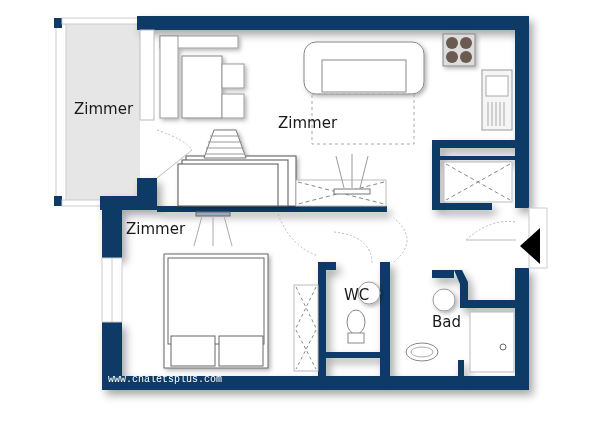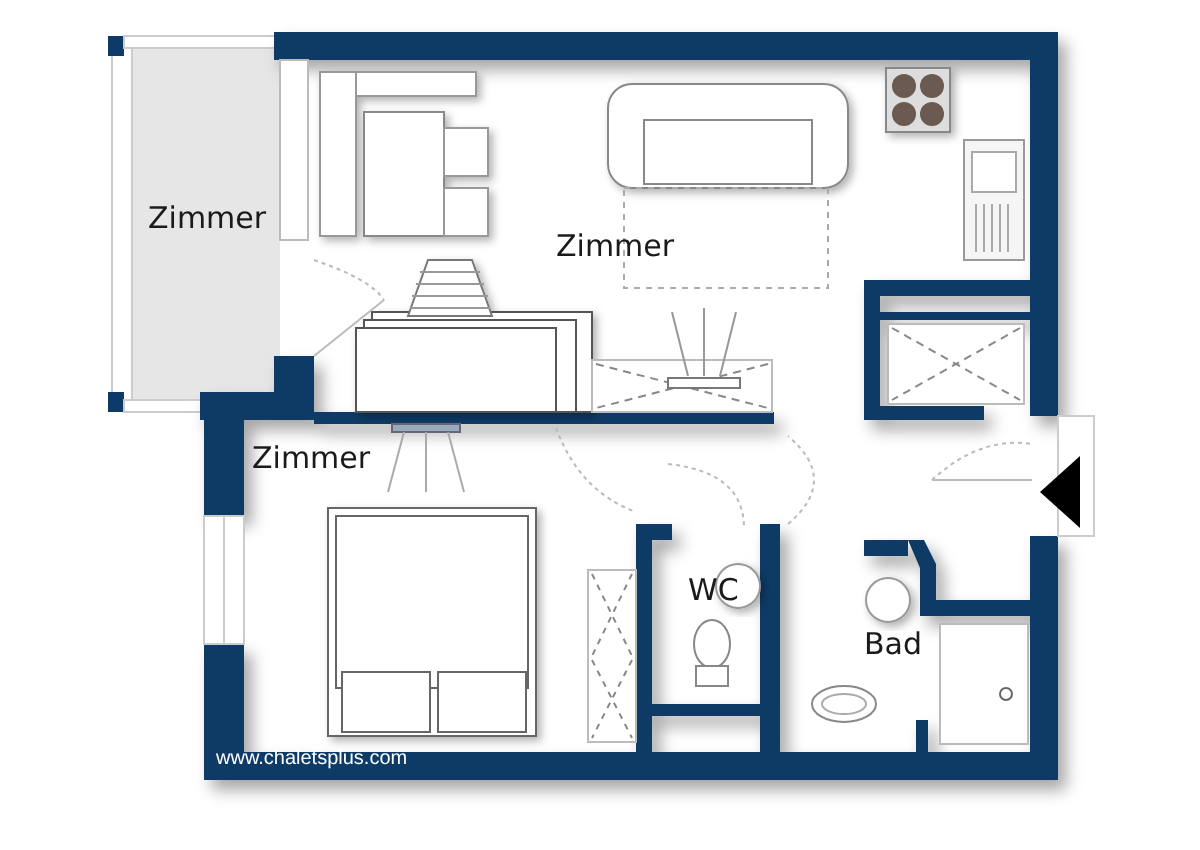--- a/index.html
+++ b/index.html
@@ -1,19 +1,19 @@
 <!DOCTYPE html>
 <html><head>
 <meta charset="utf-8">
 <style>
   html,body{margin:0;padding:0;background:#ffffff;}
   body{width:600px;height:425px;position:relative;overflow:hidden;font-family:"Liberation Sans",sans-serif;}
   #plan{position:absolute;left:0;top:0;}
   .lbl{position:absolute;font-family:"DejaVu Sans",sans-serif;color:#1a1a1a;font-size:15px;}
-  .web{position:absolute;left:108px;top:374px;font-size:10px;color:#ffffff;font-family:Liberation Sans, sans-serif;}
+  .web{position:absolute;left:108px;top:374px;font-size:10px;color:#ffffff;font-family:Liberation Mono, monospace;}
 </style>
 </head>
 <body>
 
 <svg id="plan" width="600" height="425" viewBox="0 0 600 425">
   <defs>
     <filter id="sh" x="-10%" y="-10%" width="130%" height="130%">
       <feDropShadow dx="4" dy="5" stdDeviation="4" flood-color="#000" flood-opacity="0.35"></feDropShadow>
     </filter>
     <filter id="sh2" x="-10%" y="-10%" width="130%" height="130%">

